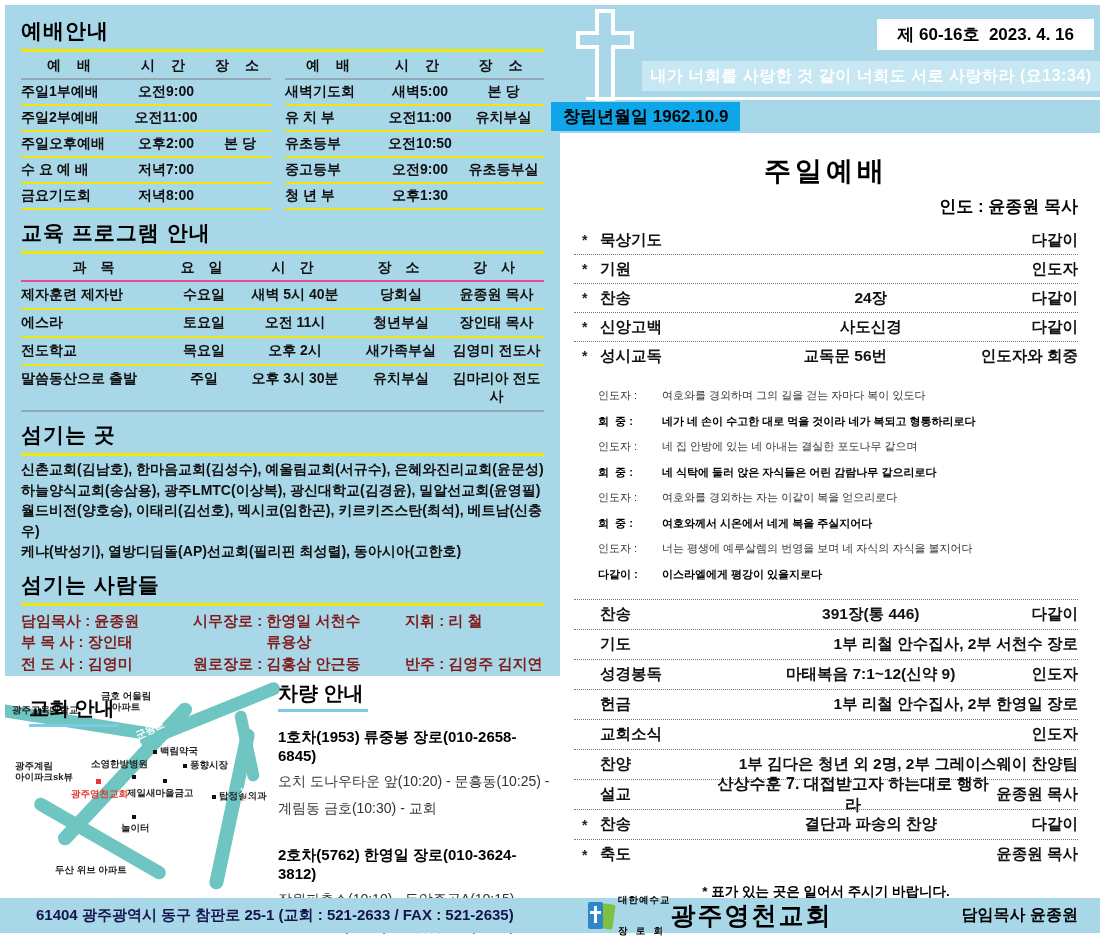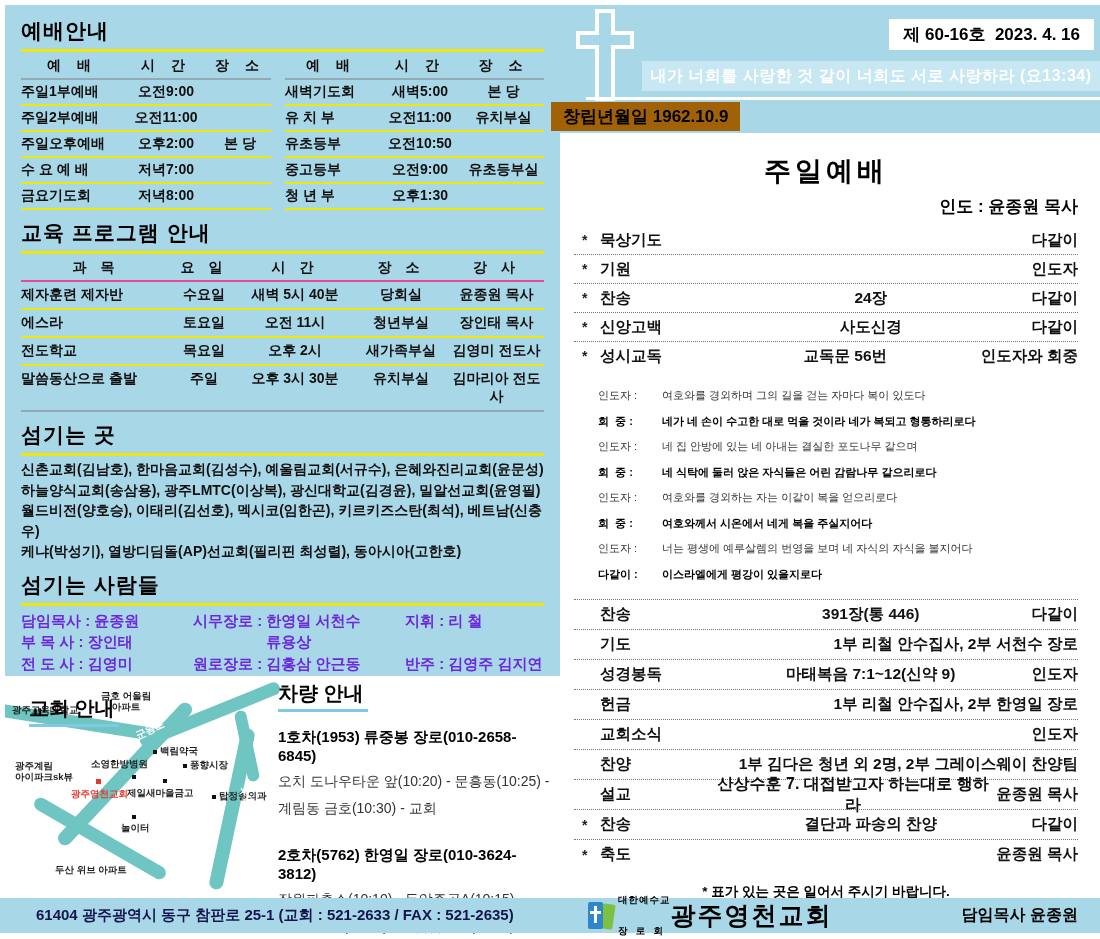--- a/index.html
+++ b/index.html
@@ -28,21 +28,21 @@
   .e-c{font-size:14px;font-weight:700;color:#101010;}
   .ec0{width:150px;}.ec1{width:66px;text-align:center;}.ec2{width:116px;text-align:center;}
   .ec3{width:96px;text-align:center;}.ec4{flex:1;text-align:center;}
   .e-head .e-c{text-align:center;letter-spacing:5px;}
   
   .places{font-size:14px;font-weight:700;line-height:20.5px;margin-top:3px;color:#101010;}
   
   .sp-wrap{display:flex;margin-top:4px;}
   .sp-col{display:block;}
   #sp-col0{width:172px;}#sp-col1{width:212px;}#sp-col2{flex:1;}
-  .sp-entry{display:flex;font-size:15px;font-weight:700;line-height:21.5px;color:#6d28d9;}
+  .sp-entry{display:flex;font-size:15px;font-weight:700;line-height:21.5px;color:#7f1d1d;}
   .sp-label{white-space:pre;}
   #sp-col2 .sp-entry + .sp-entry{margin-top:21.5px;}
   
   .map-section{position:absolute;left:0;top:676px;width:560px;height:222px;background:#fff;}
   .blue-underline{display:inline-block;border-bottom:3px solid #7fc9e4;padding:0 4px 2px 0;}
   .map-title{position:absolute;left:14px;top:4px;font-size:20px;font-weight:700;margin:15px;z-index:3;}
   .map-canvas{position:absolute;left:5px;top:0;width:305px;height:214px;overflow:hidden;}
   .road{position:absolute;background:#6ec5c1;border-radius:7px;}
   .mlabel{position:absolute;font-size:9.5px;font-weight:700;color:#222;white-space:pre-line;
           line-height:11px;z-index:2;}
@@ -52,27 +52,27 @@
   .mdot{position:absolute;width:4px;height:4px;background:#111;z-index:2;}
   .mdot.red{background:#e3392f;width:5px;height:5px;}
   .vehicle-guide{position:absolute;left:278px;top:4px;width:274px;}
   .vg-title{font-size:20px;font-weight:700;margin:0;}
   .bus-title{margin-top:16px;font-size:15px;font-weight:700;color:#000;}
   .bus + .bus .bus-title{margin-top:28px;}
   .bus-line{margin-top:9px;font-size:14px;font-weight:400;color:#333;}
   
   .right-header{position:absolute;left:560px;top:5px;width:540px;height:128px;background:#a8d7e8;z-index:2;}
   .cross-svg{position:absolute;left:12px;top:4px;}
-  .issue-box{position:absolute;right:6px;top:14px;background:#fff;padding:4px 14px;
+  .issue-box{position:absolute;right:6px;top:14px;background:#fff;padding:4px 20px;
              font-size:17px;font-weight:700;white-space:pre;}
   .verse-band{position:absolute;left:82px;right:0;top:56px;height:30px;background:#c7e7f2;
               color:#fff;font-size:16px;font-weight:700;display:flex;align-items:center;
               justify-content:center;letter-spacing:0.5px;}
   .white-line{position:absolute;left:26px;right:0;top:92px;height:3px;background:#fff;}
-  .founding-box{position:absolute;left:-9px;top:97px;background:#a16207;padding:3px 12px;
+  .founding-box{position:absolute;left:-9px;top:97px;background:#0ea5e9;padding:3px 12px;
                 font-size:17px;font-weight:700;white-space:pre;}
   
   .right-main{position:absolute;left:560px;top:133px;width:540px;height:765px;background:#fff;
               box-sizing:border-box;padding:16px 22px 0 14px;}
   .svc-title{font-size:27px;font-weight:700;text-align:center;margin:4px 0 0 0;letter-spacing:4px;}
   .svc-leader{text-align:right;font-size:17px;font-weight:700;margin-top:6px;}
   .svc-rows{margin-top:8px;}
   .s-row{display:flex;align-items:center;height:28px;font-size:15.5px;font-weight:700;color:#111;}
   #svc-top .s-row{border-bottom:1px dotted #777;}
   #svc-top .s-row:last-child{border-bottom:none;}

